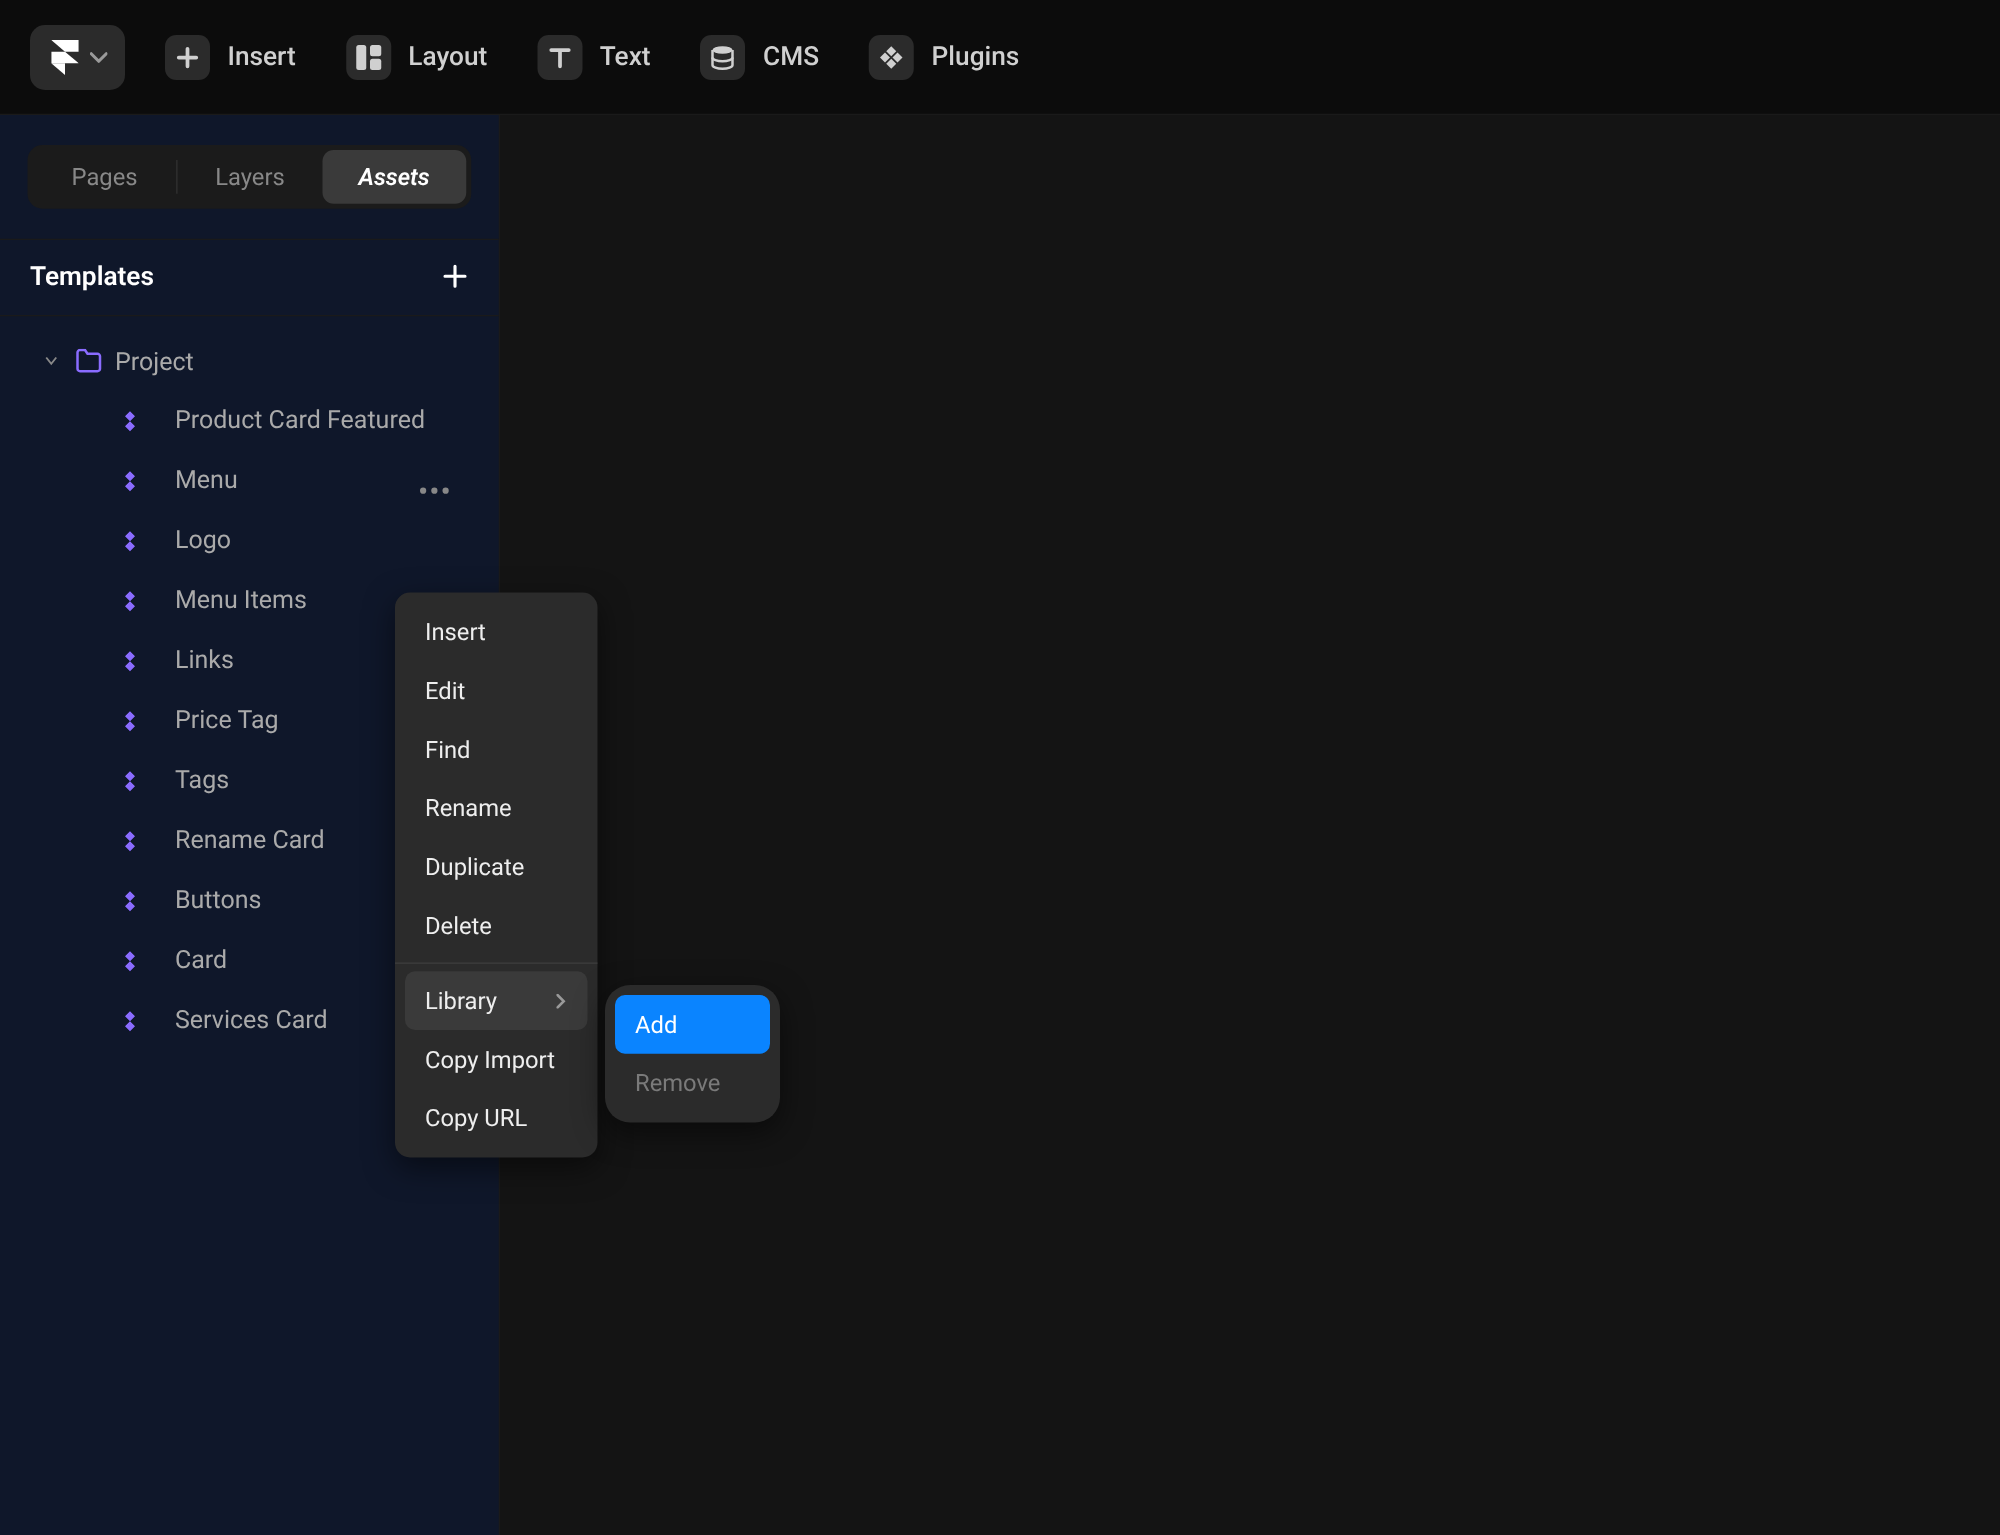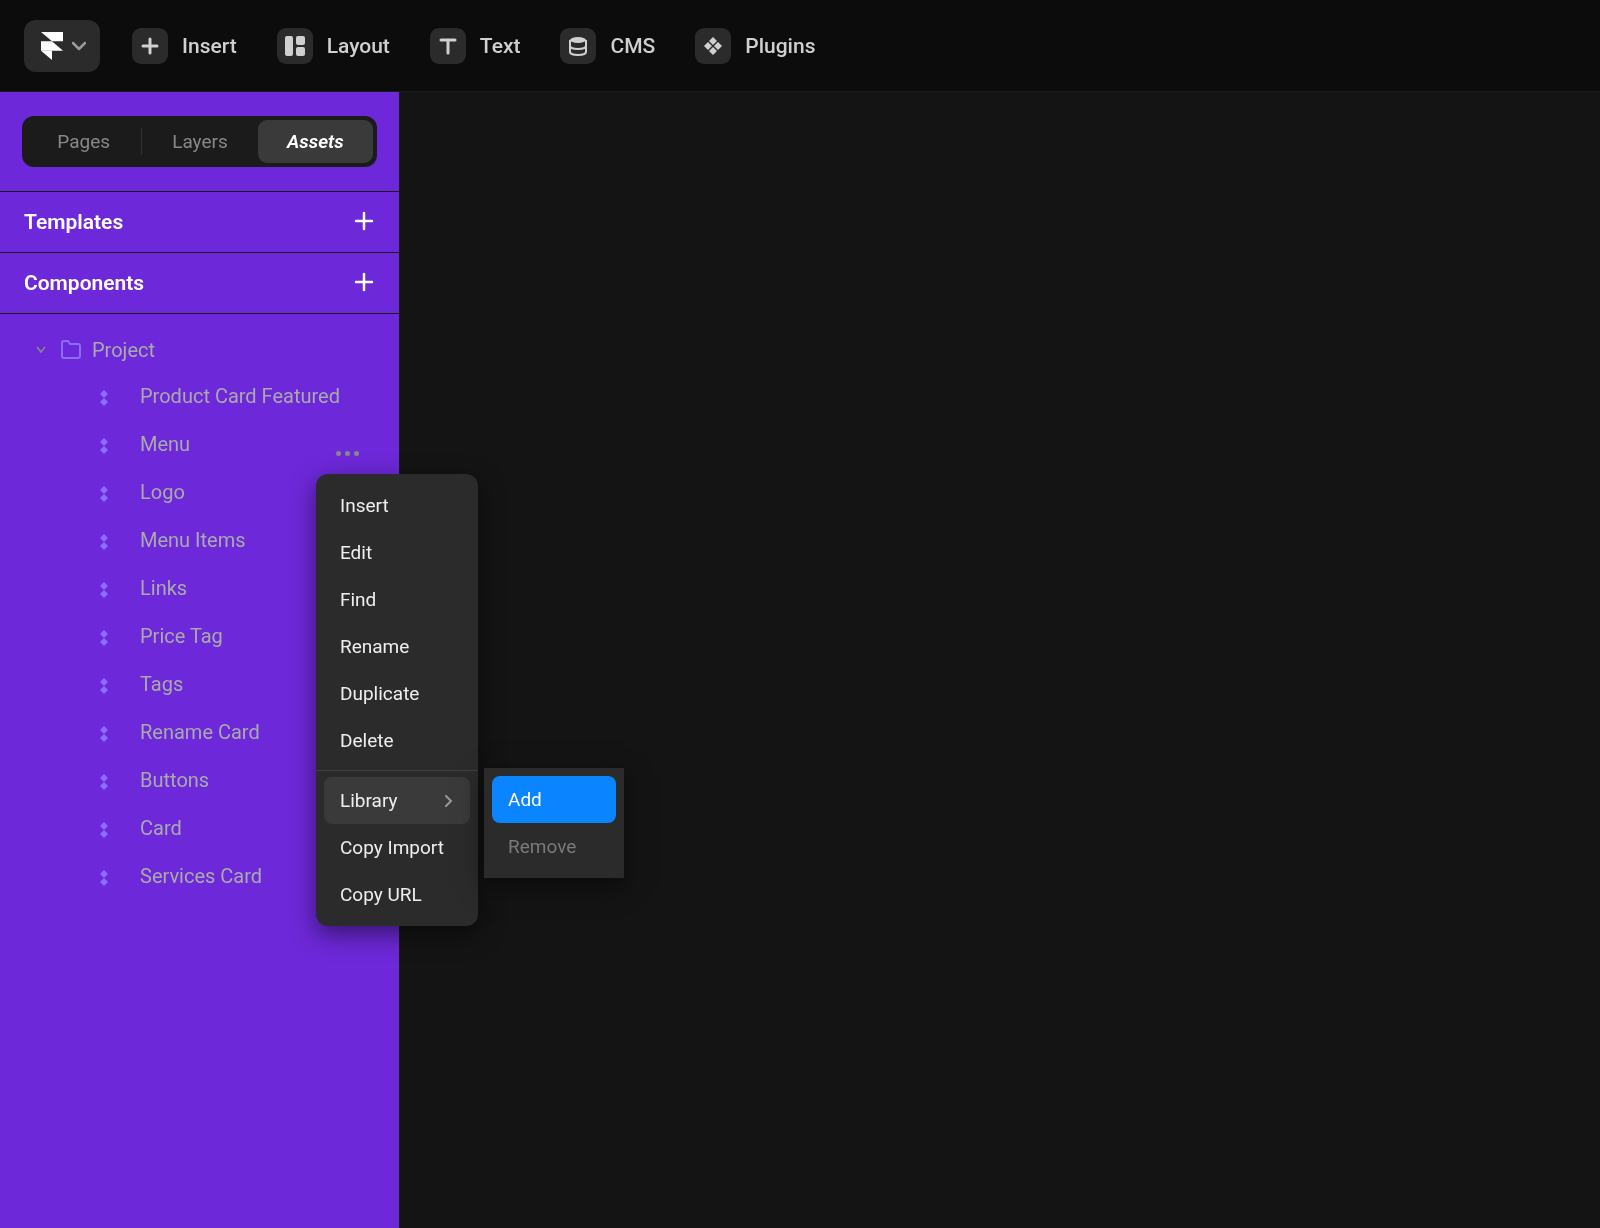--- a/index.html
+++ b/index.html
@@ -70,21 +70,21 @@
       font-size: 21px;
       color: #d0d0d0;
       font-weight: 500;
     }
     .main {
       display: flex;
       height: calc(100% - 92px);
     }
     .sidebar {
       width: 400px;
-      background: #6d28d9;
+      background: #0f172a;
       border-right: 1px solid #1a1a1a;
       padding-top: 24px;
       display: flex;
       flex-direction: column;
     }
     .tab-switcher {
       margin: 0 22px 24px 22px;
       background: #1b1b1b;
       border-radius: 12px;
       display: flex;
@@ -227,23 +227,23 @@
     .context-chevron {
       width: 10px;
       height: 10px;
       display: flex;
       align-items: center;
       justify-content: center;
     }
     .submenu {
       position: absolute;
       left: 484px;
-      top: 768px;
+      top: 788px;
       background: #2b2b2b;
-      border-radius: 0;
+      border-radius: 20px;
       padding: 8px;
       width: 140px;
       box-shadow: 0 8px 24px rgba(0,0,0,0.5);
     }
     .submenu-item {
       padding: 12px 16px;
       font-size: 19px;
       color: #eee;
       border-radius: 8px;
       cursor: pointer;
@@ -336,28 +336,20 @@
 
     <div class="section-row">
       <span class="section-title">Templates</span>
       <span class="plus-btn">
         <svg width="22" height="22" viewBox="0 0 22 22">
             <path d="M11 3V19M3 11H19" stroke="#fff" stroke-width="2.5" stroke-linecap="round"></path>
           </svg>
       </span>
     </div>
 
-    <div class="section-row">
-      <span class="section-title">Components</span>
-      <span class="plus-btn">
-        <svg width="22" height="22" viewBox="0 0 22 22">
-            <path d="M11 3V19M3 11H19" stroke="#fff" stroke-width="2.5" stroke-linecap="round"></path>
-          </svg>
-      </span>
-    </div>
 
     <div class="tree">
       <div class="tree-folder">
         <span class="tree-caret">
           <svg width="10" height="8" viewBox="0 0 10 8">
               <path d="M1 1L5 6L9 1" stroke="#888" stroke-width="1.5" fill="none"></path>
             </svg>
         </span>
         <span class="folder-icon">
           <svg width="22" height="20" viewBox="0 0 22 20">

